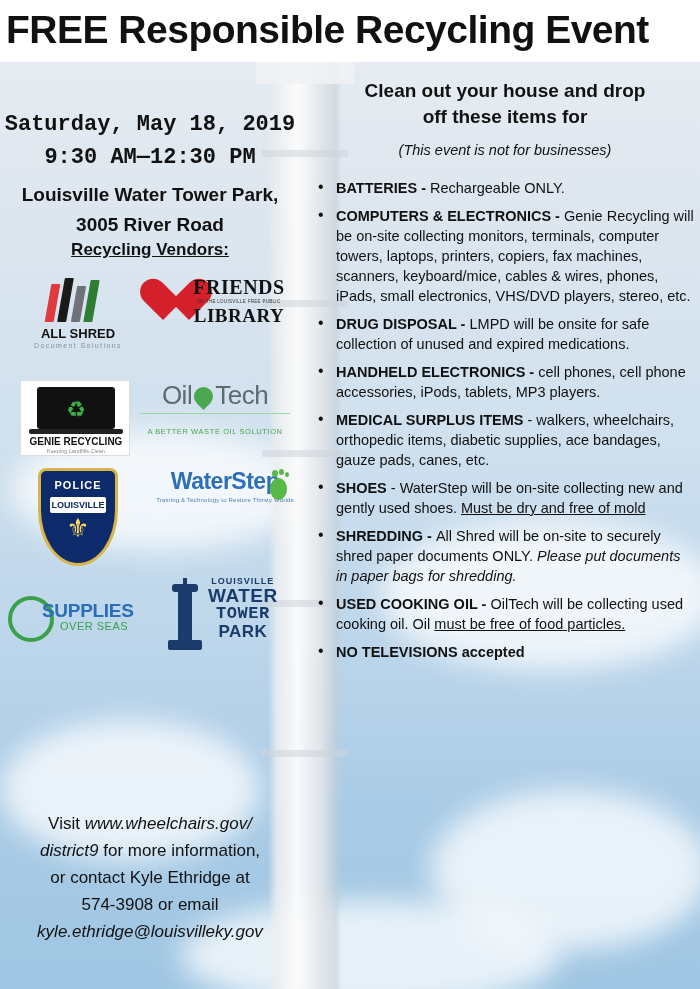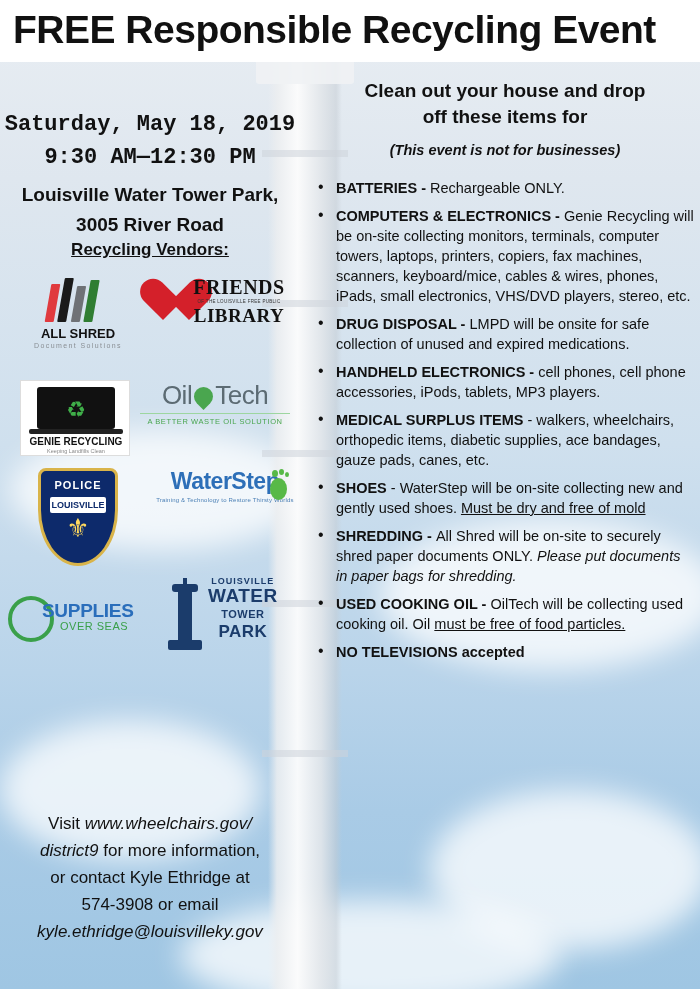--- a/index.html
+++ b/index.html
@@ -68,21 +68,21 @@
   
   .header {
     position: absolute;
     left: 0; top: 0;
     width: 700px;
     height: 62px;
     background: #ffffff;
   }
   .header h1 {
     margin: 0;
-    padding: 6px 0 0 13px;
+    padding: 6px 0 0 6px;
     font-size: 39px;
     line-height: 48px;
     font-weight: bold;
     color: #111111;
     letter-spacing: -0.5px;
     white-space: nowrap;
   }
 
   
   .left-col {
@@ -153,21 +153,21 @@
   .genie-screen { position:absolute; left: 16px; top: 6px; width: 78px; height: 42px; background:#111; border-radius:3px; }
   .genie-base { position:absolute; left: 8px; top: 48px; width: 94px; height: 5px; background:#222; border-radius:2px;}
   .recycle-glyph { position:absolute; left: 50%; top: 12px; transform: translateX(-50%); color:#3fae49; font-size: 22px; line-height: 22px;}
   .genie-name { position:absolute; left:0; top:55px; width:110px; text-align:center; font-size: 10px; font-weight:bold; color:#111; }
   .genie-sub { position:absolute; left:0; top:67px; width:110px; text-align:center; font-size: 5.5px; color:#888; }
 
   
   .l-oiltech { left: 140px; top: 108px; width: 150px; height: 70px; background: transparent; }
   .oiltech-main { font-size: 26px; color:#5c6b73; font-weight: normal; letter-spacing:-0.5px; }
   .oiltech-drop { display:inline-block; width:19px; height:19px; background:#4aa64f; border-radius: 50% 50% 50% 0; transform: rotate(-45deg); vertical-align: -2px; margin: 0 2px; }
-  .oiltech-sub { font-size: 7.5px; color:#4aa64f; letter-spacing: 0.6px; border-top:1px solid #9dd6a0; padding-top:3px; margin-top:2px; }
+  .oiltech-sub { font-size: 7.5px; color:#4aa64f; letter-spacing: 0.6px; border-top:1px solid #9dd6a0; padding-top:13px; margin-top:2px; }
 
   
   .l-police { left: 32px; top: 196px; width: 86px; height: 100px; background: transparent; }
   .police-shield {
     position:absolute; left: 6px; top: 0; width: 74px; height: 92px;
     background:#0d2a6b; border: 3px solid #d9b44a;
     border-radius: 8px 8px 40px 40px / 8px 8px 56px 56px;
   }
   .police-top { position:absolute; left:0; top: 8px; width:100%; text-align:center; color:#fff; font-size: 11px; font-weight: bold; letter-spacing:1px; }
   .police-city { position:absolute; left: 9px; top: 26px; width: 56px; height: 16px; background:#ffffff; color:#0d2a6b; font-size: 9px; font-weight:bold; text-align:center; line-height:16px; border-radius:2px;}
@@ -189,21 +189,21 @@
   
   .l-wtp { left: 160px; top: 300px; width: 140px; height: 90px; background: transparent; }
   .wtp-tower { position:absolute; left: 8px; top: 6px; width: 34px; height: 74px; }
   .wtp-col { position:absolute; left: 10px; top: 14px; width: 14px; height: 48px; background:#1b3c6b; }
   .wtp-cap { position:absolute; left: 4px; top: 6px; width: 26px; height: 8px; background:#1b3c6b; border-radius: 3px; }
   .wtp-tip { position:absolute; left: 15px; top: 0px; width: 4px; height: 8px; background:#1b3c6b; }
   .wtp-base { position:absolute; left: 0px; top: 62px; width: 34px; height: 10px; background:#1b3c6b; border-radius:2px;}
   .wtp-text { position:absolute; left: 48px; top: 4px; color:#1b3c6b; }
   .wtp-l1 { font-size: 9px; font-weight:bold; letter-spacing: 1px;}
   .wtp-l2 { font-size: 19px; font-weight:bold; line-height: 19px; letter-spacing:0.5px;}
-  .wtp-l3 { font-size: 11px; font-weight:bold; line-height: 18px; letter-spacing:0.5px;}
+  .wtp-l3 { font-size: 17px; font-weight:bold; line-height: 18px; letter-spacing:0.5px;font-family:Liberation Mono, monospace;}
   .wtp-l4 { font-size: 17px; font-weight:bold; line-height: 18px; letter-spacing:0.5px;}
 
   
   .contact {
     position: absolute;
     left: 0;
     top: 810px;
     width: 300px;
     text-align: center;
     font-size: 17px;
@@ -225,21 +225,20 @@
     font-weight: bold;
     line-height: 26px;
     color: #111;
   }
   .intro-note {
     text-align: center;
     font-style: italic;
     font-size: 14.5px;
     color: #111;
     margin-top: 12px;
-    font-weight: bold;
   }
   ul.items {
     list-style: none;
     margin: 20px 0 0 0;
     padding: 0;
   }
   ul.items > li {
     position: relative;
     padding-left: 20px;
     margin-bottom: 8px;

